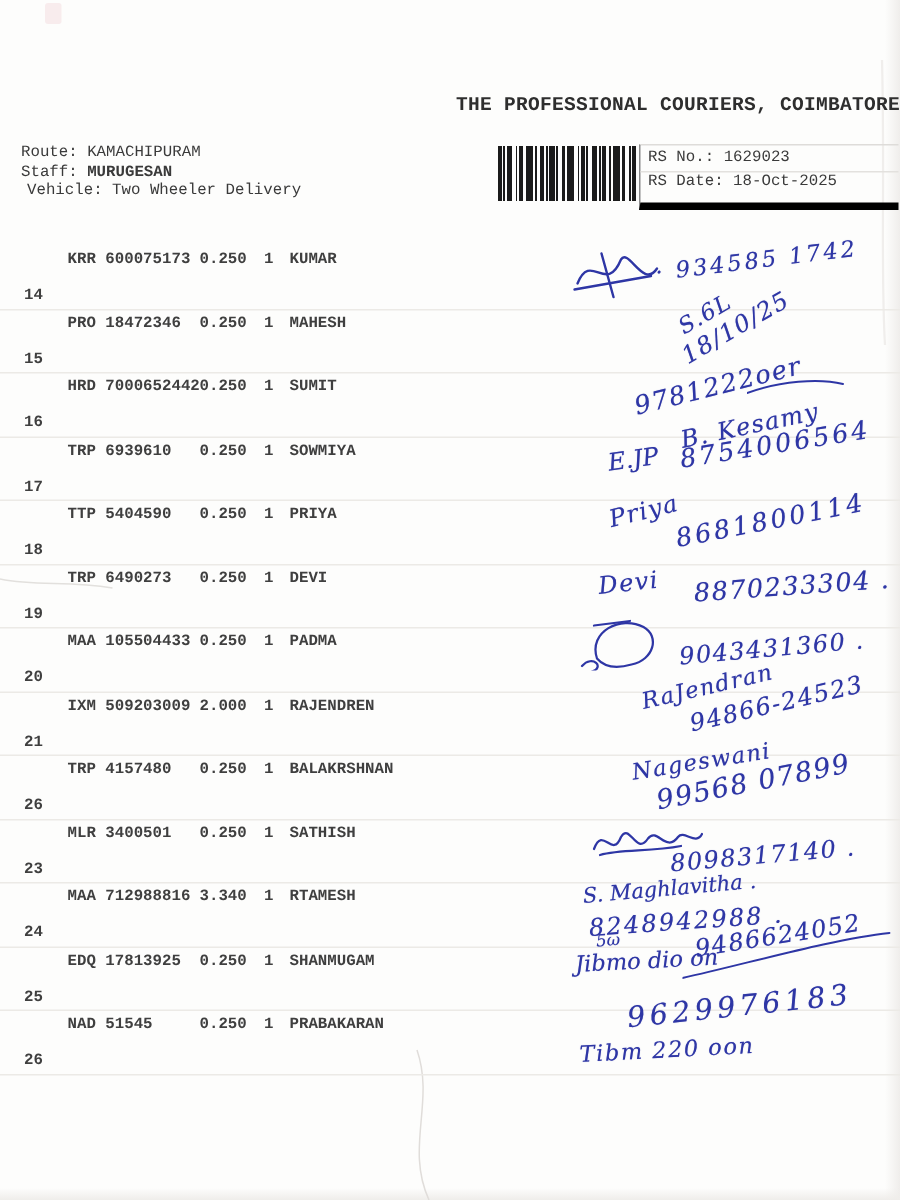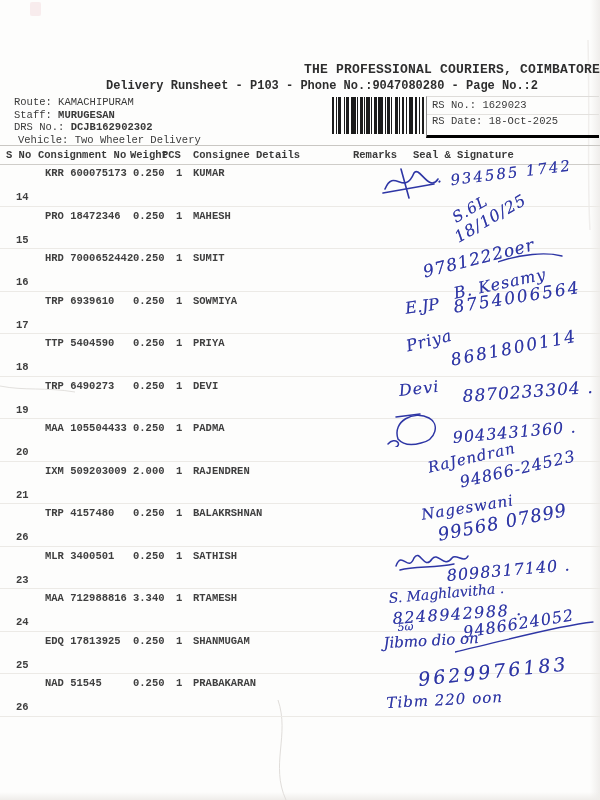--- a/index.html
+++ b/index.html
@@ -21,21 +21,21 @@
   .title1{position:absolute;top:62px;left:0;width:600px;box-sizing:border-box;padding-left:44px;
     text-align:right;font-size:13px;font-weight:bold;color:#2e2e2e;letter-spacing:.2px;}
   .title2{position:absolute;top:79px;left:0;width:600px;box-sizing:border-box;padding-left:44px;
     text-align:center;font-size:12px;font-weight:bold;color:#2e2e2e;}
   .meta{position:absolute;top:96px;left:14px;font-size:10.5px;line-height:12.6px;color:#3a3a3a;}
   .meta .row{white-space:pre;}
   .meta .b{font-weight:bold;}
   .meta .indent{padding-left:4px;}
   .barcode{position:absolute;left:332px;top:97px;}
   .rsbox{position:absolute;left:426px;top:96px;width:172px;height:38px;
-    border-left:1px solid #8a8a8a;border-top:1px solid #dedcd9;border-bottom:3px solid #000000;}
+    border-left:1px solid #8a8a8a;border-top:1px solid #dedcd9;border-bottom:5px solid #000000;}
   .rsline{position:absolute;left:5px;font-size:10.5px;white-space:pre;color:#3a3a3a;}
   .rs1{top:2px;} .rs2{top:18px;}
   .rsdiv{position:absolute;left:0;top:17px;width:172px;border-top:1px solid #e3e1de;}
   
   .thead{position:absolute;left:0;top:145px;width:600px;height:18px;
     border-top:1px solid #c9c7c3;border-bottom:1px solid #cfcdc9;}
   .thead span{position:absolute;top:3px;font-size:10.5px;font-weight:bold;color:#3a3a3a;white-space:pre;}
   .h-sno{left:6px;} .h-consignment{left:38px;} .h-weight{left:130px;} .h-pcs{left:162px;}
   .h-consignee{left:193px;} .h-remarks{left:353px;} .h-seal{left:413px;}
   #rows{position:absolute;left:0;top:164px;width:600px;}
@@ -56,26 +56,24 @@
   <div class="smudge-top-left"></div>
   <div class="edge-right"></div>
   <div class="edge-bottom"></div>
   <svg class="creases" width="600" height="800">
     <path d="M0,386 C25,391 45,387 75,392" stroke="#e2e0dd" stroke-width="1" fill="none"></path>
     <path d="M278,700 C290,735 270,765 286,800" stroke="#e0ddda" stroke-width="1" fill="none"></path>
     <path d="M588,40 C590,120 587,180 590,230" stroke="#f0eeec" stroke-width="1.5" fill="none"></path>
   </svg>
 
   <div class="title1">THE PROFESSIONAL COURIERS, COIMBATORE</div>
-  <div class="title2">Delivery Runsheet - P103 - Phone No.:9047080280 - Page No.:2</div>
 
   <div class="meta">
     <div class="row"><span>Route: </span><span>KAMACHIPURAM</span></div>
     <div class="row"><span>Staff: </span><span class="b">MURUGESAN</span></div>
-    <div class="row"><span>DRS No.: </span><span class="b">DCJB162902302</span></div>
     <div class="row indent"><span>Vehicle: </span><span>Two Wheeler Delivery</span></div>
   </div>
 
   <svg class="barcode" width="92" height="37" viewBox="0 0 78 37" preserveAspectRatio="none">
     <g fill="#1b1b1b" shape-rendering="crispEdges">
       <rect x="0" y="0" width="2" height="37"></rect>
         <rect x="3" y="0" width="1" height="37"></rect>
       <rect x="5" y="0" width="3" height="37"></rect>
         <rect x="10" y="0" width="1" height="37"></rect>
       <rect x="12" y="0" width="2" height="37"></rect>
@@ -100,29 +98,20 @@
         <rect x="76" y="0" width="2" height="37"></rect>
     </g>
   </svg>
 
   <div class="rsbox">
     <div class="rsline rs1"><span>RS No.: </span><span>1629023</span></div>
     <div class="rsdiv"></div>
     <div class="rsline rs2"><span>RS Date: </span><span>18-Oct-2025</span></div>
   </div>
 
-  <div class="thead">
-    <span class="h-sno">S No</span>
-    <span class="h-consignment">Consignment No</span>
-    <span class="h-weight">Weight</span>
-    <span class="h-pcs">PCS</span>
-    <span class="h-consignee">Consignee Details</span>
-    <span class="h-remarks">Remarks</span>
-    <span class="h-seal">Seal &amp; Signature</span>
-  </div>
 
   <div id="rows">
       <div class="trow">
         <span class="c-sno">14</span>
         <span class="c-consignment">KRR 600075173</span>
         <span class="c-weight">0.250</span>
         <span class="c-pcs">1</span>
         <span class="c-consignee">KUMAR</span>
       </div>
       <div class="trow">

